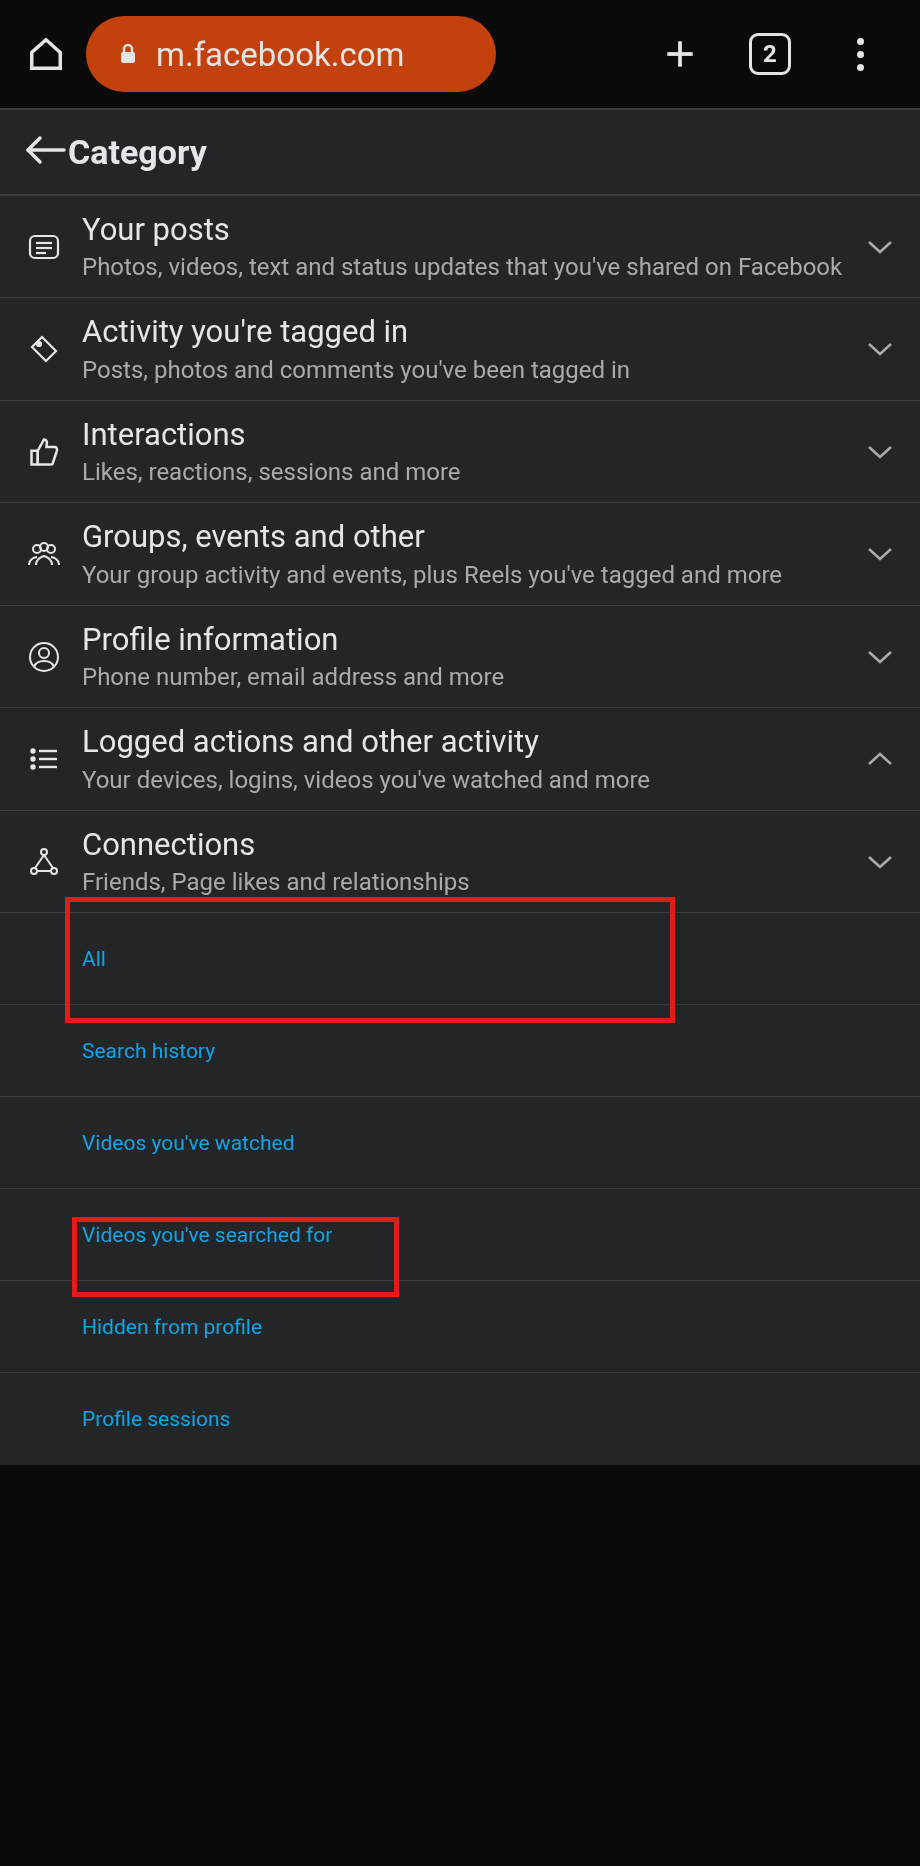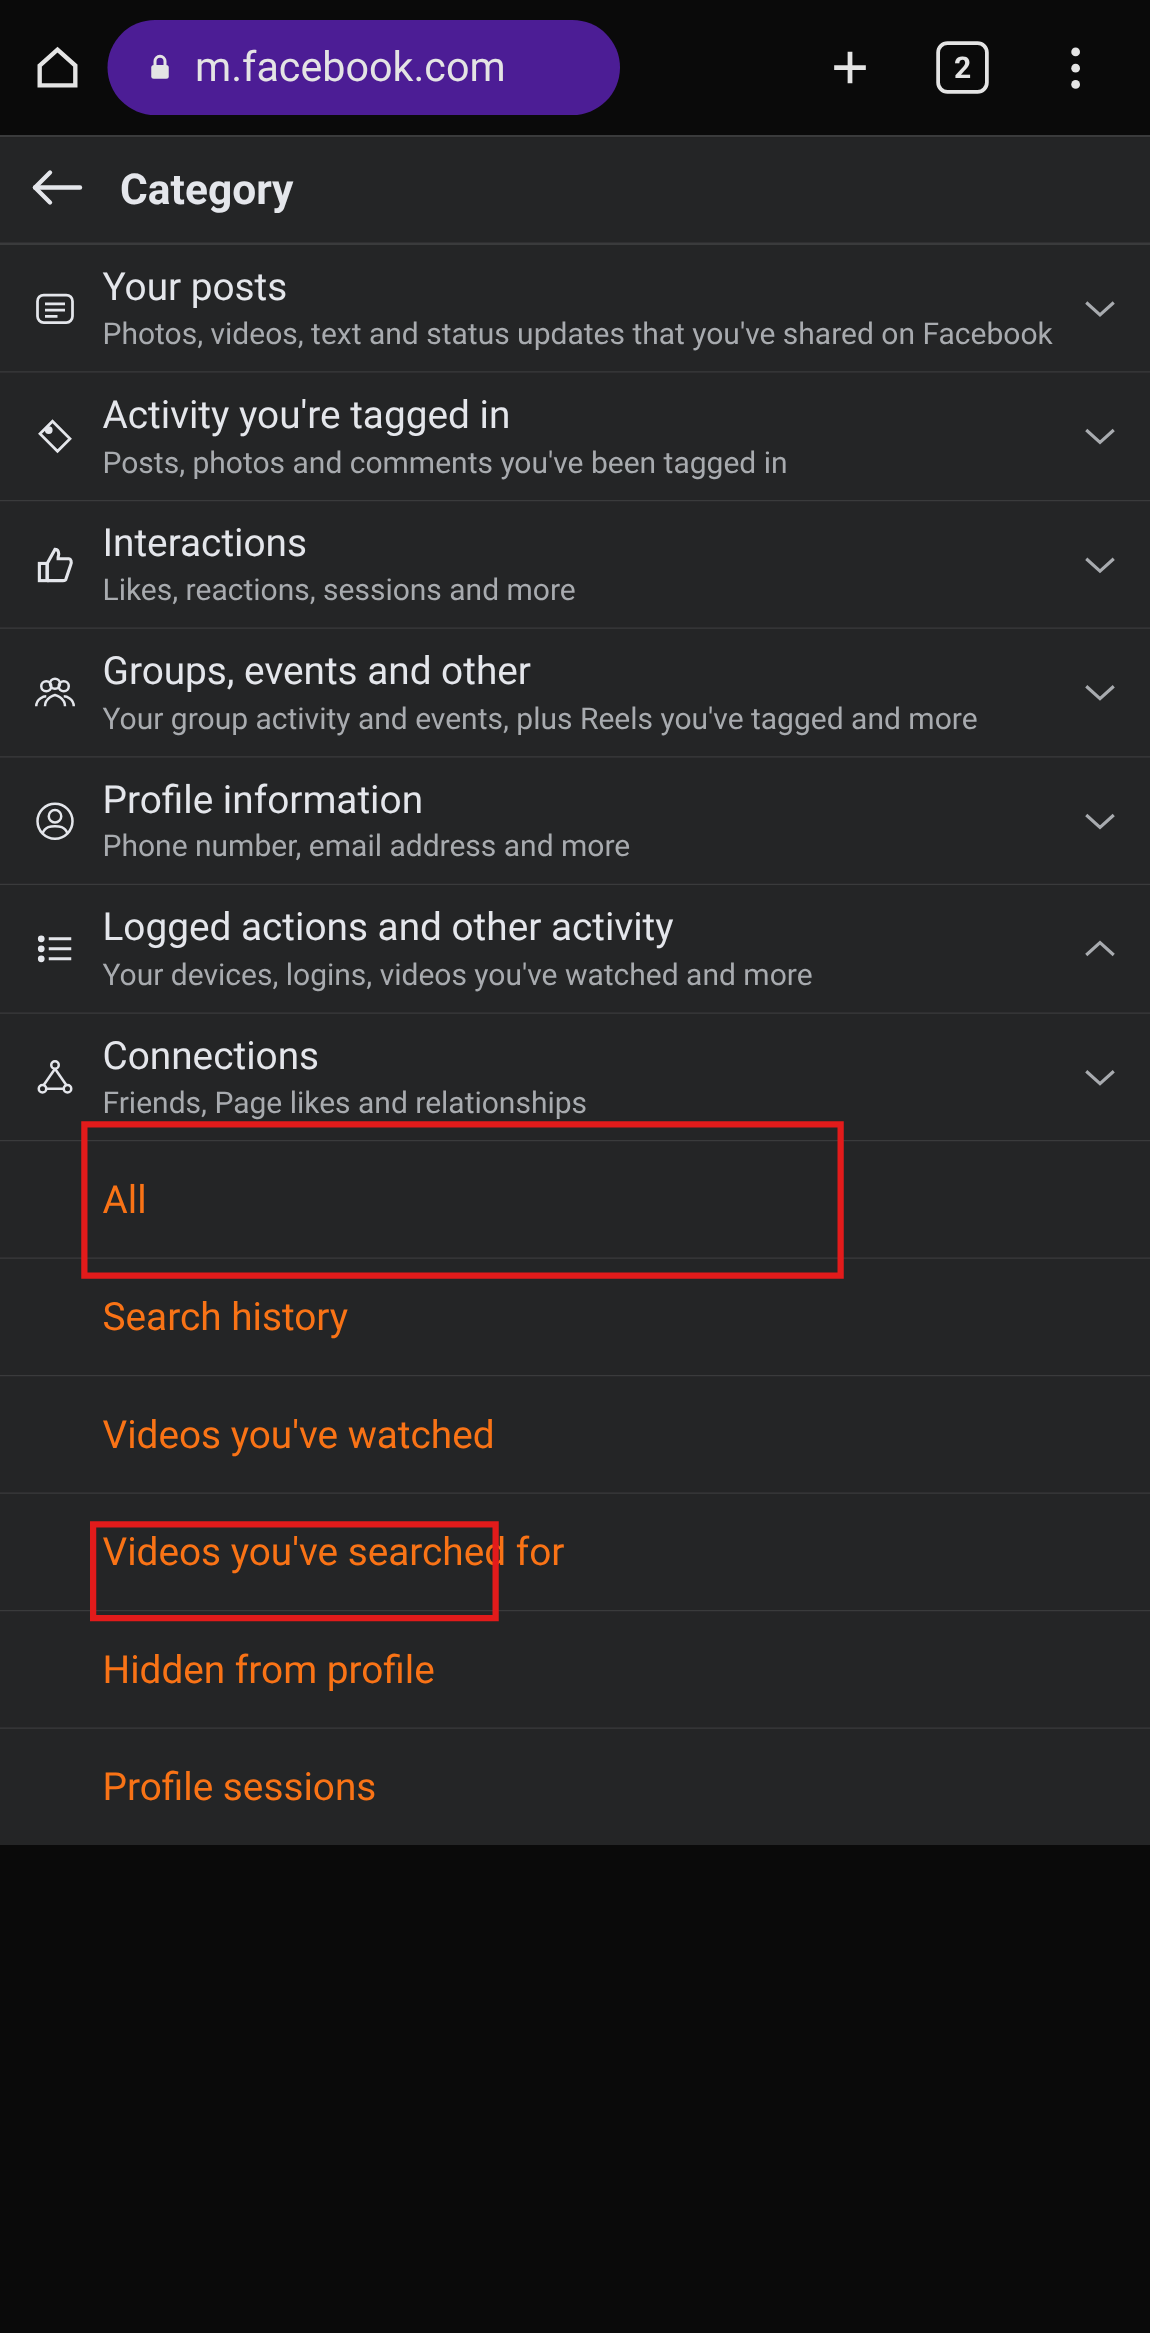--- a/index.html
+++ b/index.html
@@ -11,21 +11,21 @@
     display: flex;
     align-items: center;
     padding: 0 24px;
     gap: 18px;
   }
   .home-btn { width: 44px; height: 44px; display:flex; align-items:center; justify-content:center; }
   .url-pill {
     flex: 0 0 auto;
     width: 410px;
     height: 76px;
-    background: #4c1d95;
+    background: #c2410c;
     border-radius: 38px;
     display: flex;
     align-items: center;
     padding: 0 30px;
     gap: 16px;
   }
   .url-text { color: #e4e4e4; font-size: 33px; font-weight: 400; }
   .bar-spacer { flex: 1; }
   .bar-icon { width: 44px; height: 44px; display:flex; align-items:center; justify-content:center; margin: 0 14px; }
   .tabs-badge {
@@ -37,21 +37,20 @@
   .dots span { width:7px; height:7px; background:#e4e4e4; border-radius:50%; }
 
   .divider-thin { height: 2px; background: #3a3b3c; }
   
   .page-header {
     height: 86px;
     background: #242526;
     display: flex;
     align-items: center;
     padding: 0 24px;
-    gap: 28px;
     border-bottom: 2px solid #3a3b3c;
   }
   .page-title { color: #e4e6eb; font-size: 34px; font-weight: 700; }
   
   .content { background: #242526; }
   
   .category-item {
     display: flex;
     align-items: center;
     padding: 14px 20px 14px 20px;
@@ -75,21 +74,21 @@
     display:flex; align-items:center; justify-content:center;
   }
   
   .sub-item {
     display: flex;
     align-items: center;
     padding: 28px 20px 28px 82px;
     border-bottom: 1.5px solid #3a3b3c;
     min-height: 92px;
   }
-  .sub-label { color: #f97316; font-size: 31px; font-weight: 400; }
+  .sub-label { color: #0ea5e9; font-size: 21px; font-weight: 400; }
 
   .highlight-box-1 {
     position: absolute;
     border: 5px solid #e21b1b;
     pointer-events: none;
   }
   .hb1 { left: 65px; top: 897px; width: 610px; height: 126px; }
   .hb2 { left: 72px; top: 1217px; width: 327px; height: 80px; }
   
   body { position: relative; }

